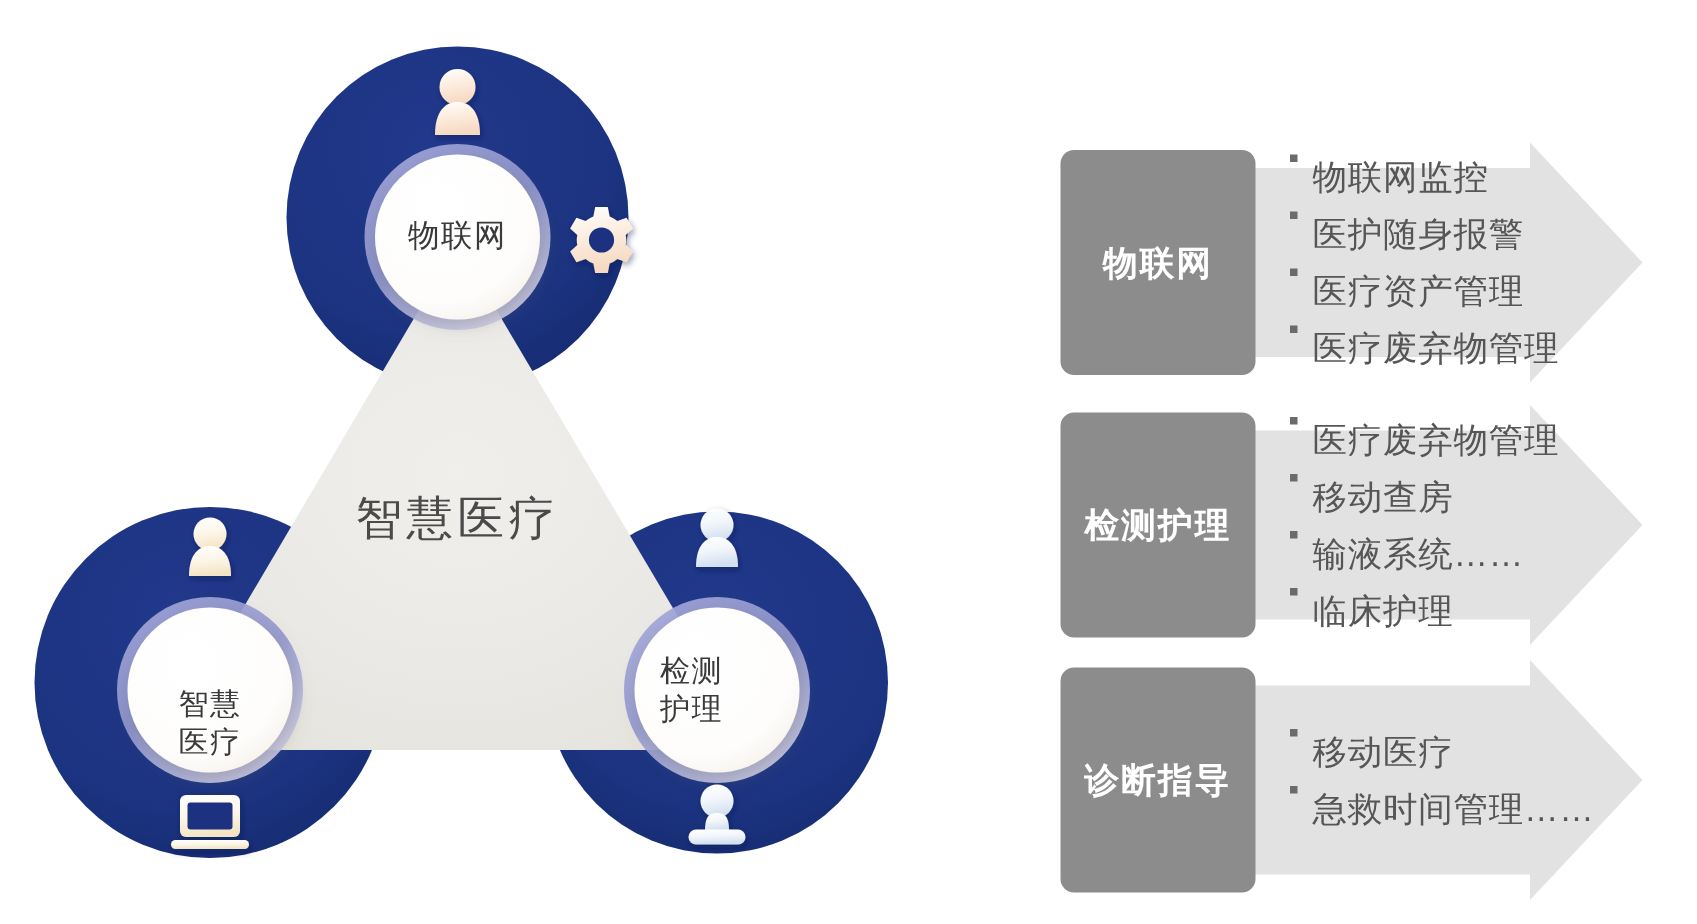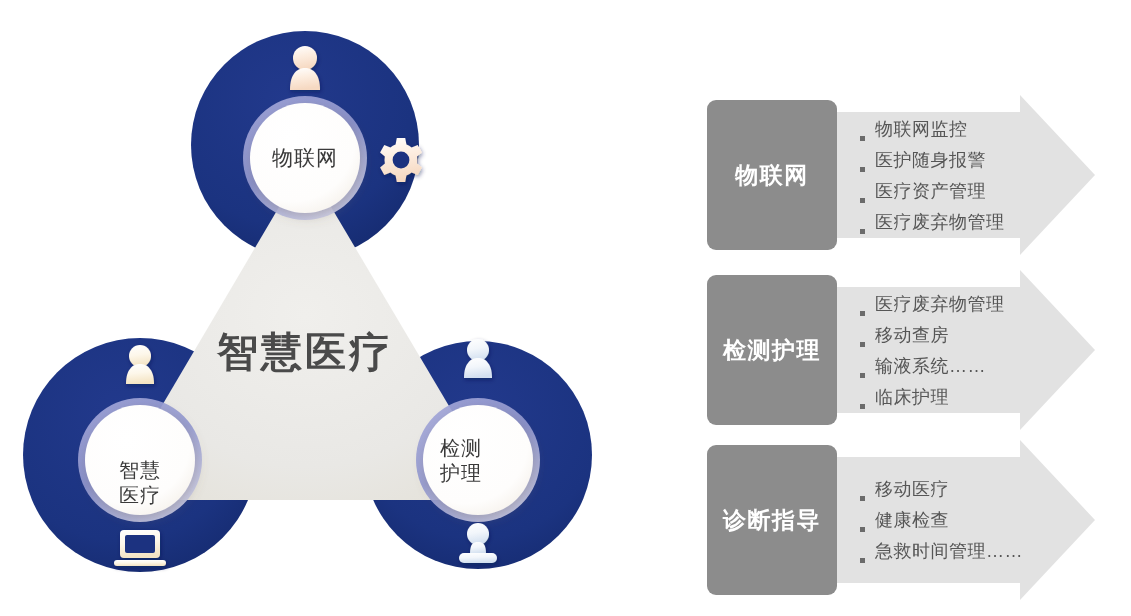--- a/index.html
+++ b/index.html
@@ -43,24 +43,24 @@
     pointer-events: none;
   }
   .node-label.two-line { font-size: 20px; }
 
   #center-title {
     position: absolute;
     left: 180px;
     top: 325px;
     width: 250px;
     text-align: center;
-    font-size: 41px;
+    font-size: 31px;
     letter-spacing: 3px;
     color: #4a4a4a;
-    font-weight: 700;
+    font-weight: 400;
   }
 
   
   #arrow-panel {
     position: absolute;
     left: 700px;
     top: 0;
     width: 431px;
     height: 616px;
   }
@@ -98,23 +98,23 @@
     left: 160px;
     top: 0;
     height: 170px;
     display: flex;
     flex-direction: column;
     justify-content: center;
     gap: 7px;
   }
   .arrow-item {
     display: flex;
-    align-items: flex-end;
+    align-items: flex-start;
     color: #565656;
-    font-size: 18px;
+    font-size: 23px;
     letter-spacing: 0.5px;
     white-space: nowrap;
   }
   .bullet-sq {
     display: inline-block;
     width: 5px;
     height: 5px;
     background: #6b6b6b;
     margin-right: 10px;
     flex: 0 0 auto;
@@ -331,22 +331,18 @@
     <div class="arrow-head-box">
       <span>诊断指导</span>
     </div>
     <div class="arrow-items">
       <div class="arrow-item">
         <span class="bullet-sq"></span>
         <span>移动医疗</span>
       </div>
       <div class="arrow-item">
         <span class="bullet-sq"></span>
-        <span>健康检查</span>
-      </div>
-      <div class="arrow-item">
-        <span class="bullet-sq"></span>
         <span>急救时间管理……</span>
       </div>
     </div>
   </div>
 
 </div>
 
 </body></html>

